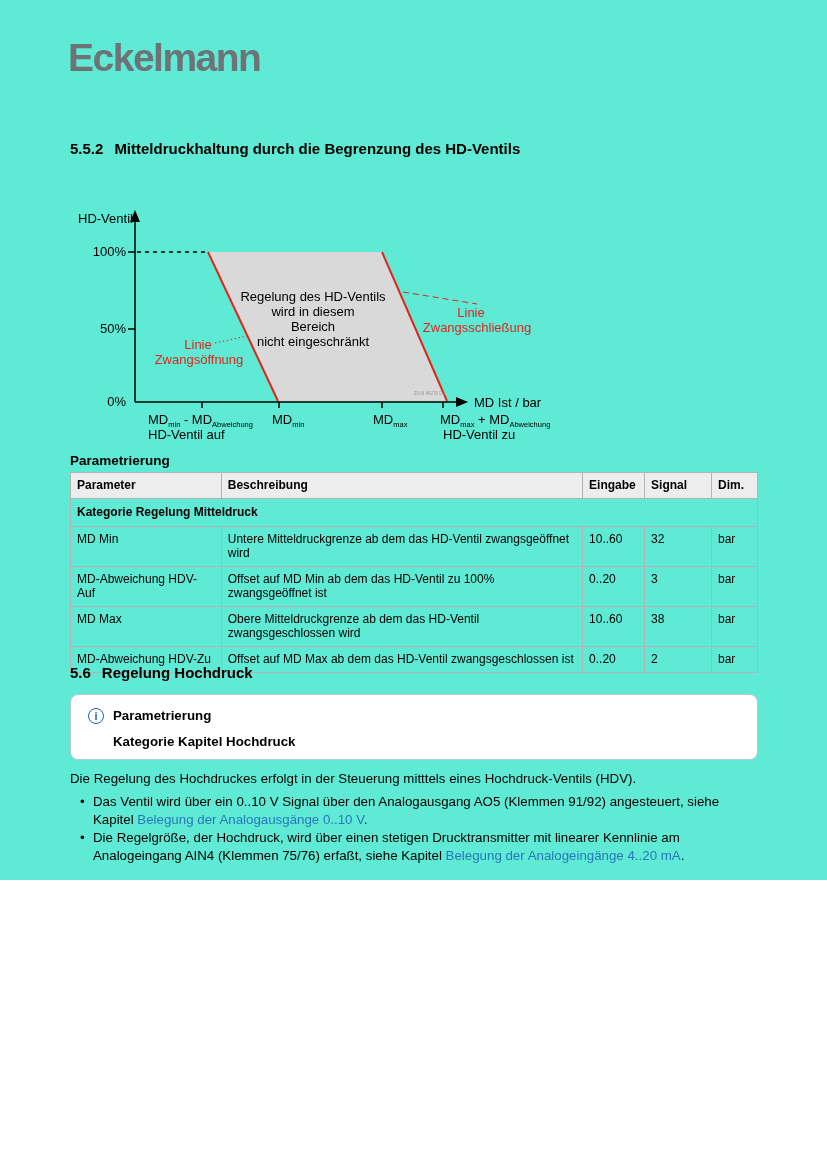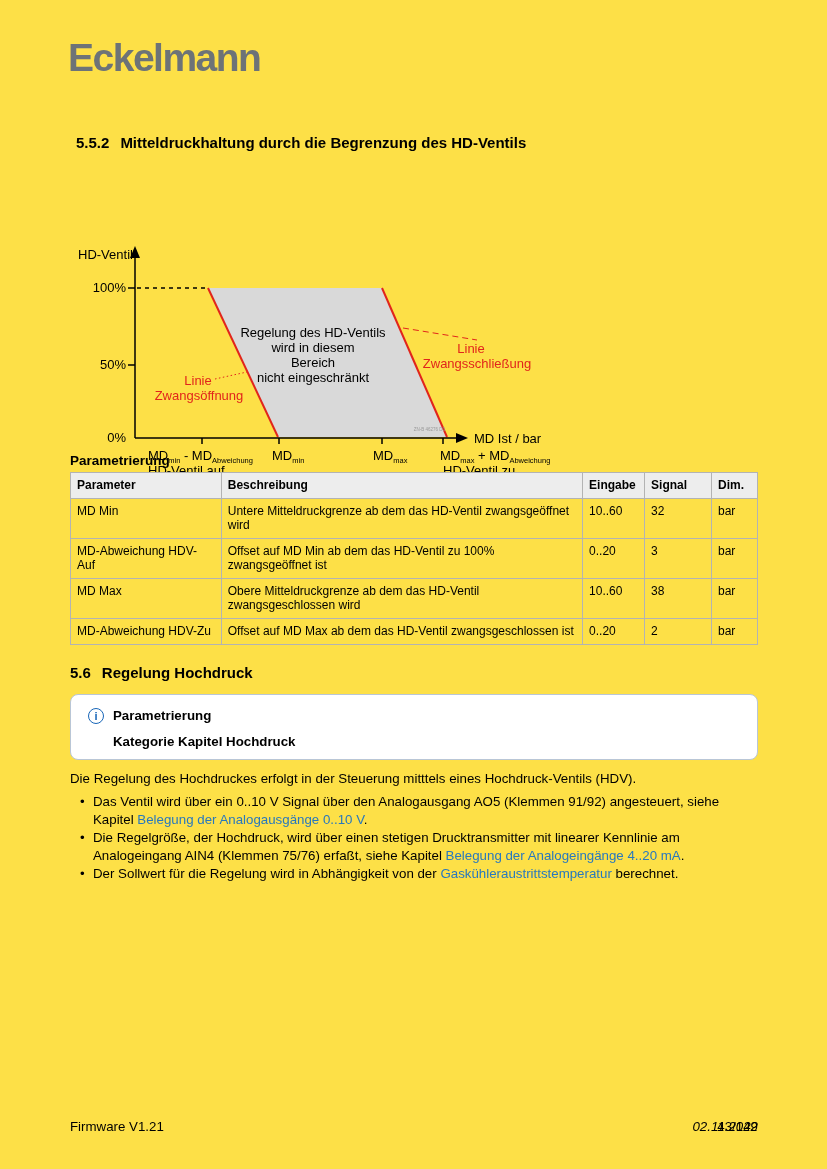--- a/index.html
+++ b/index.html
@@ -9,48 +9,48 @@
     --region-fill:#d9d9d9;
     --table-border:#b3b3b3;
     --table-header-bg:#ededed;
     --note-border:#b9c6d6;
     --info-blue:#1866b8;
   }
   *{margin:0;padding:0;box-sizing:border-box;}
   html,body{background:#fff;}
   .page{
     position:relative;
-    width:827px;height:1169px;
-    background:#fde047;
+    width:827px;height:880px;
+    background:#5eead4;
     font-family:"Liberation Sans", sans-serif;
     color:#000;
     overflow:hidden;
     padding-left:48px;
   }
   .logo{
     position:absolute;left:68px;top:36px;
     font-size:39px;font-weight:bold;
     color:var(--logo-gray);
     letter-spacing:-1.5px;
   }
   .h2{
     position:absolute;left:70px;
     font-size:15px;font-weight:bold;
     white-space:nowrap;
   }
   .h2 .num{display:inline-block;margin-right:11px;}
-  .h-552{top:134px;margin-left:6px;}
+  .h-552{top:140px;}
   .h-56{top:664px;}
   .para{
     position:absolute;left:70px;width:690px;
     font-size:13.3px;line-height:18px;
   }
   .para-552{top:163px;}
   .para-56{top:770px;}
-  .figure{position:absolute;left:70px;top:205px;width:690px;height:250px;margin-top:36px;}
+  .figure{position:absolute;left:70px;top:205px;width:690px;height:250px;}
   .figure svg{display:block;}
   .param-heading{
     position:absolute;left:70px;top:453px;
     font-size:13.5px;font-weight:bold;
   }
   table.params{
     position:absolute;left:70px;top:472px;
     width:688px;border-collapse:collapse;
     font-size:12px;
   }
@@ -183,20 +183,23 @@
       <tr>
         <th>Parameter</th>
         <th>Beschreibung</th>
         <th>Eingabe</th>
         <th>Signal</th>
         <th>Dim.</th>
       </tr>
     </thead>
     <tbody>
       <tr>
+        <td class="cat" colspan="5">Kategorie Regelung Mitteldruck</td>
+      </tr>
+      <tr>
         <td>MD Min</td>
         <td>Untere Mitteldruckgrenze ab dem das HD-Ventil zwangsgeöffnet wird</td>
         <td>10..60</td>
         <td>32</td>
         <td>bar</td>
       </tr>
       <tr>
         <td>MD-Abweichung HDV-Auf</td>
         <td>Offset auf MD Min ab dem das HD-Ventil zu 100% zwangsgeöffnet ist</td>
         <td>0..20</td>
@@ -230,21 +233,20 @@
       <div class="note-line">Parametrierung</div>
       <div class="note-line">Kategorie Kapitel Hochdruck</div>
     </div>
   </div>
 
   <div class="para para-56">Die Regelung des Hochdruckes erfolgt in der Steuerung mitttels eines Hochdruck-Ventils (HDV).</div>
 
   <ul class="bullets">
     <li><span>Das Ventil wird über ein 0..10 V Signal über den Analogausgang AO5 (Klemmen 91/92) angesteuert, siehe Kapitel </span><span class="link">Belegung der Analogausgänge 0..10 V</span><span>.</span></li>
     <li><span>Die Regelgröße, der Hochdruck, wird über einen stetigen Drucktransmitter mit linearer Kennlinie am Analogeingang AIN4 (Klemmen 75/76) erfaßt, siehe Kapitel </span><span class="link">Belegung der Analogeingänge 4..20 mA</span><span>.</span></li>
-    <li><span>Der Sollwert für die Regelung wird in Abhängigkeit von der </span><span class="link">Gaskühleraustrittstemperatur</span><span> berechnet.</span></li>
   </ul>
 
   <div class="footer">
     <span class="center">02.11.2022</span>
     <span>Firmware V1.21</span>
     <span>43/149</span>
   </div>
 
 </div>
 

